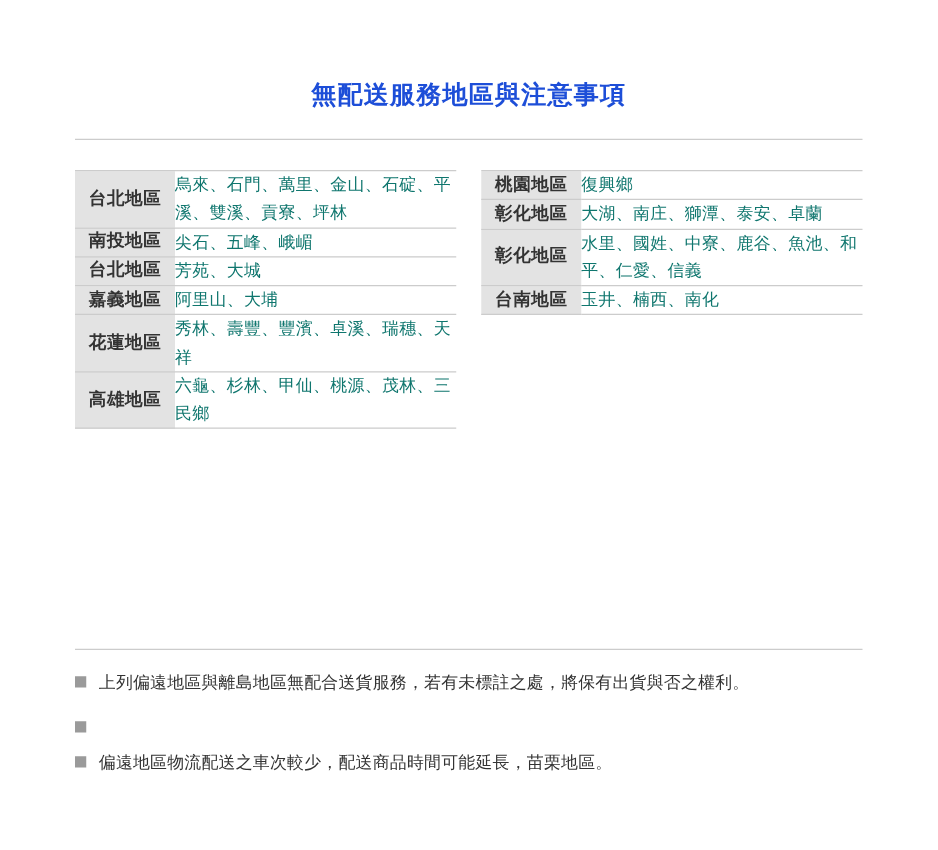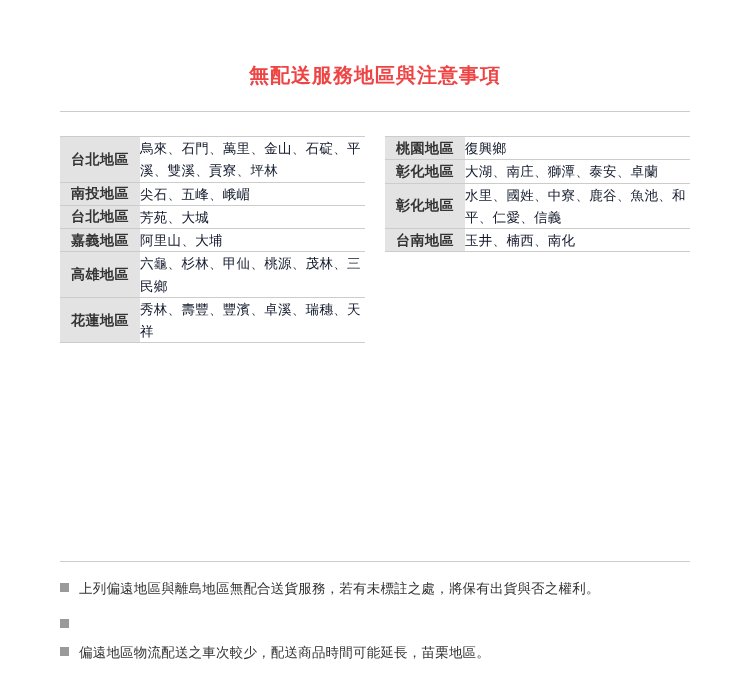--- a/index.html
+++ b/index.html
@@ -18,21 +18,21 @@
     position: relative;
     width: 750px;
     height: 680px;
     box-sizing: border-box;
     padding: 0 60px;
   }
   .title {
     text-align: center;
     font-size: 20px;
     font-weight: bold;
-    color: #ef4444;
+    color: #1d4ed8;
     letter-spacing: 1px;
     padding-top: 62px;
     padding-bottom: 22px;
   }
   .title-rule {
     border: 0;
     border-top: 1px solid #cccccc;
     margin: 0 0 24px 0;
   }
   .tables {
@@ -66,28 +66,28 @@
     font-weight: bold;
     color: #333333;
     letter-spacing: 0.5px;
     padding: 10px 2px;
     line-height: 1.5;
   }
   td.zareas {
     padding: 10px 6px 10px 12px;
     font-size: 13.5px;
     line-height: 1.65;
-    color: #0f172a;
+    color: #0f766e;
     letter-spacing: 0.3px;
   }
   .notes-wrap {
     position: absolute;
     left: 60px;
     right: 60px;
-    top: 561px;
+    top: 519px;
   }
   .notes-rule {
     border: 0;
     border-top: 1px solid #cccccc;
     margin: 0 0 16px 0;
   }
   .note {
     display: flex;
     align-items: flex-start;
     font-size: 13.5px;
@@ -128,26 +128,26 @@
           </tr>
           <tr>
             <td class="zname">台北地區</td>
             <td class="zareas">芳苑、大城</td>
           </tr>
           <tr>
             <td class="zname">嘉義地區</td>
             <td class="zareas">阿里山、大埔</td>
           </tr>
           <tr>
+            <td class="zname">花蓮地區</td>
+            <td class="zareas">秀林、壽豐、豐濱、卓溪、瑞穗、天祥</td>
+          </tr>
+          <tr>
             <td class="zname">高雄地區</td>
             <td class="zareas">六龜、杉林、甲仙、桃源、茂林、三民鄉</td>
-          </tr>
-          <tr>
-            <td class="zname">花蓮地區</td>
-            <td class="zareas">秀林、壽豐、豐濱、卓溪、瑞穗、天祥</td>
           </tr>
         </tbody>
       </table>
     </div>
 
     <div class="col">
       <table class="zone">
         <tbody>
           <tr>
             <td class="zname">桃園地區</td>

